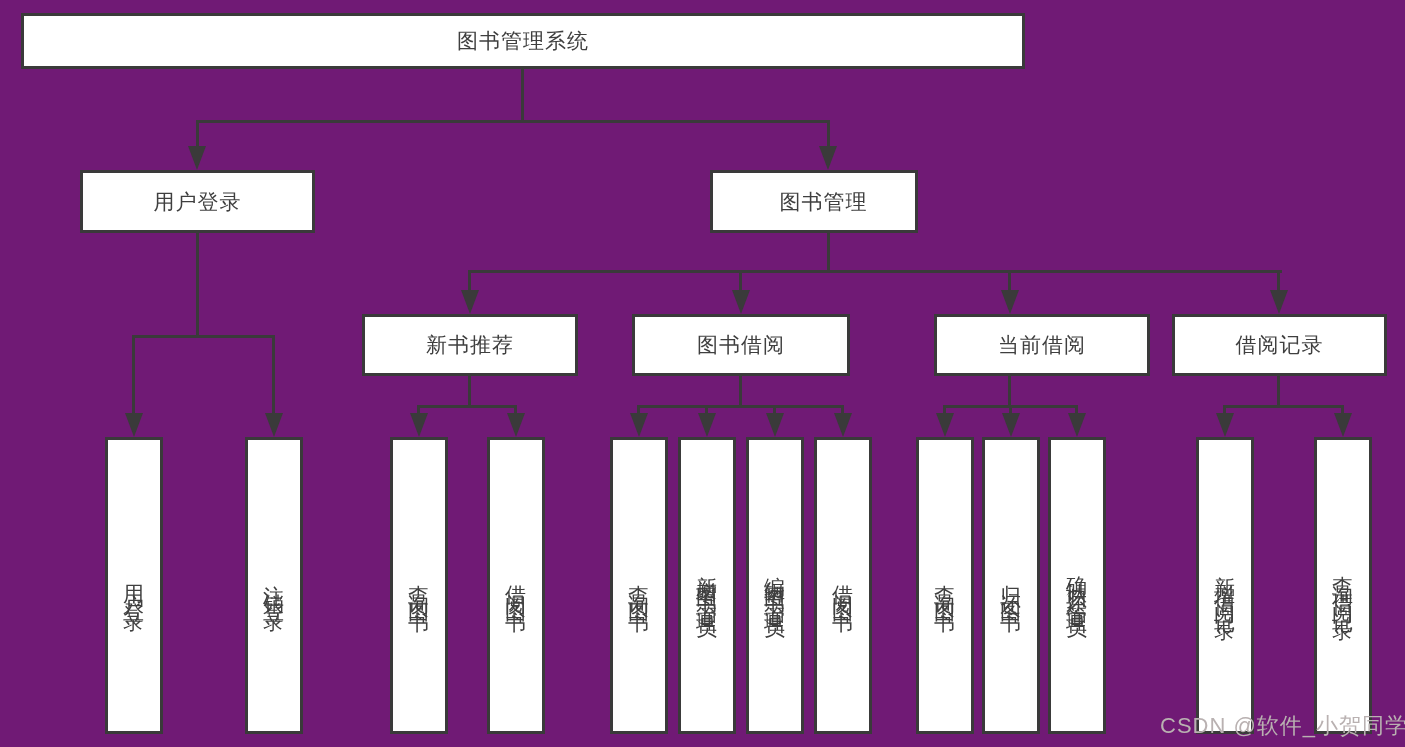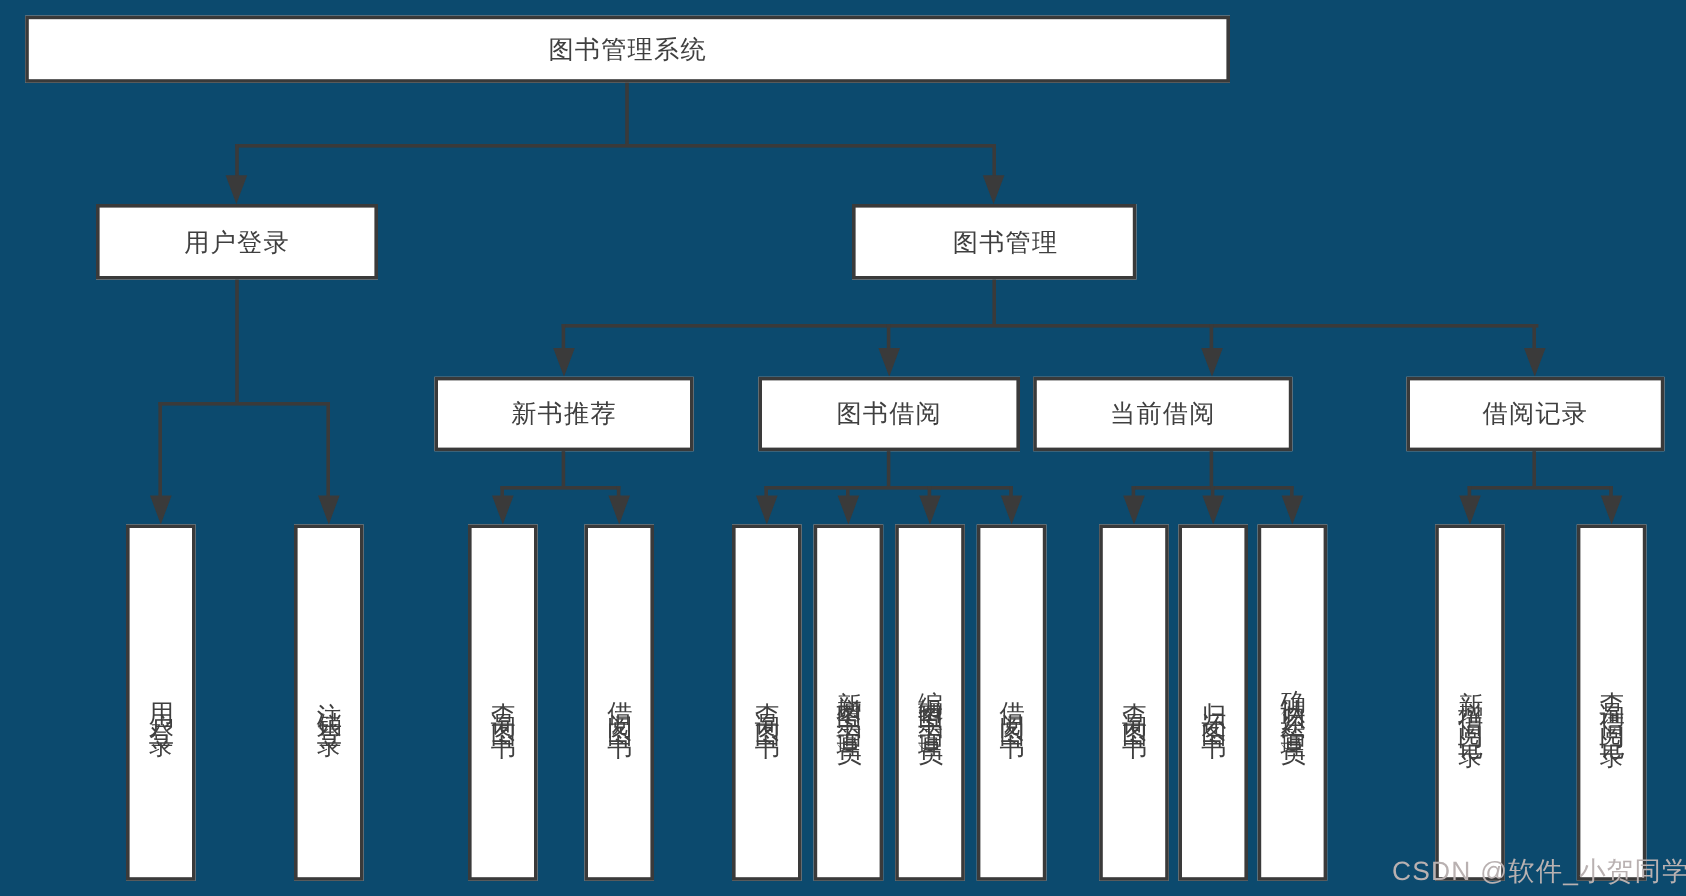--- a/index.html
+++ b/index.html
@@ -1,20 +1,20 @@
 <!DOCTYPE html>
 <html><head>
 <meta charset="utf-8">
 <style>
   html, body { margin: 0; padding: 0; background: #ffffff; }
   .canvas {
     position: relative;
     width: 1405px;
     height: 747px;
-    background: #0c4a6e;
+    background: #701a75;
     font-family: "Liberation Sans", sans-serif;
     color: #3a3a3a;
     overflow: hidden;
   }
   .box {
     position: absolute;
     box-sizing: border-box;
     border: 3px solid #3a3a3a;
     background: #ffffff;
     display: flex;
@@ -81,21 +81,21 @@
   <div class="vline" style="left:521px; top:69px; height:51px;"></div>
   <div class="hline" style="left:196px; top:120px; width:634px;"></div>
   <div class="vline" style="left:196px; top:120px; height:30px;"></div>
   <div class="arrow" style="left:188px; top:146px;"></div>
   <div class="vline" style="left:827px; top:120px; height:30px;"></div>
   <div class="arrow" style="left:819px; top:146px;"></div>
 
   <div class="box" style="left:80px; top:170px; width:235px; height:63px;">
     <span>用户登录</span>
   </div>
-  <div class="box" style="left:710px; top:170px; width:237px; height:63px;padding-left:19px;">
+  <div class="box" style="left:710px; top:170px; width:208px; height:63px;padding-left:19px;">
     <span>图书管理</span>
   </div>
 
   <div class="vline" style="left:196px; top:233px; height:102px;"></div>
   <div class="hline" style="left:132px; top:335px; width:143px;"></div>
   <div class="vline" style="left:132px; top:335px; height:80px;"></div>
   <div class="arrow" style="left:125px; top:413px;"></div>
   <div class="vline" style="left:272px; top:335px; height:80px;"></div>
   <div class="arrow" style="left:265px; top:413px;"></div>
 
@@ -109,21 +109,21 @@
   <div class="arrow" style="left:1001px; top:290px;"></div>
   <div class="vline" style="left:1277px; top:270px; height:24px;"></div>
   <div class="arrow" style="left:1270px; top:290px;"></div>
 
   <div class="box" style="left:632px; top:314px; width:218px; height:62px;">
     <span>图书借阅</span>
   </div>
   <div class="box" style="left:362px; top:314px; width:216px; height:62px;">
     <span>新书推荐</span>
   </div>
-  <div class="box" style="left:861px; top:314px; width:216px; height:62px;">
+  <div class="box" style="left:934px; top:314px; width:216px; height:62px;">
     <span>当前借阅</span>
   </div>
   <div class="box" style="left:1172px; top:314px; width:215px; height:62px;">
     <span>借阅记录</span>
   </div>
 
   <div class="vline" style="left:468px; top:376px; height:31px;"></div>
   <div class="hline" style="left:417px; top:405px; width:100px;"></div>
   <div class="vline" style="left:417px; top:405px; height:12px;"></div>
   <div class="arrow" style="left:410px; top:413px;"></div>

